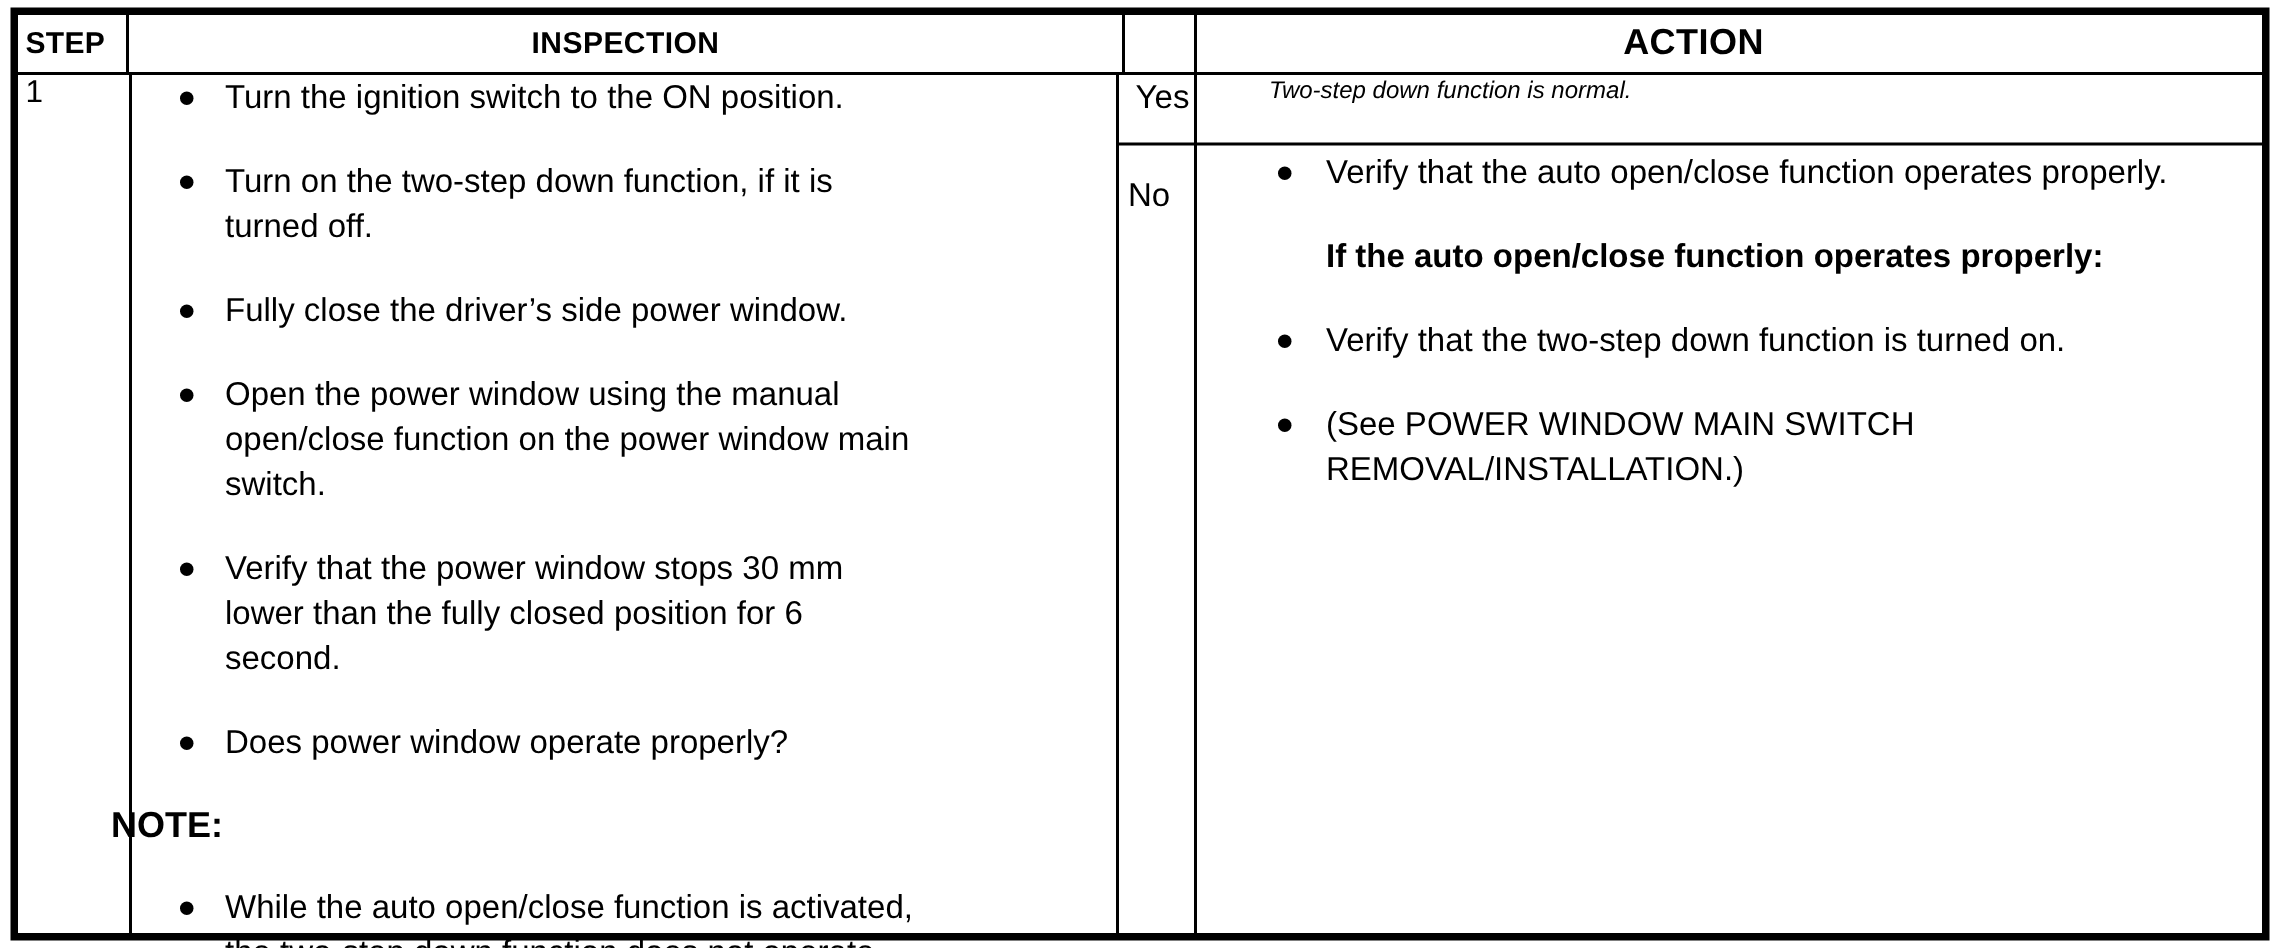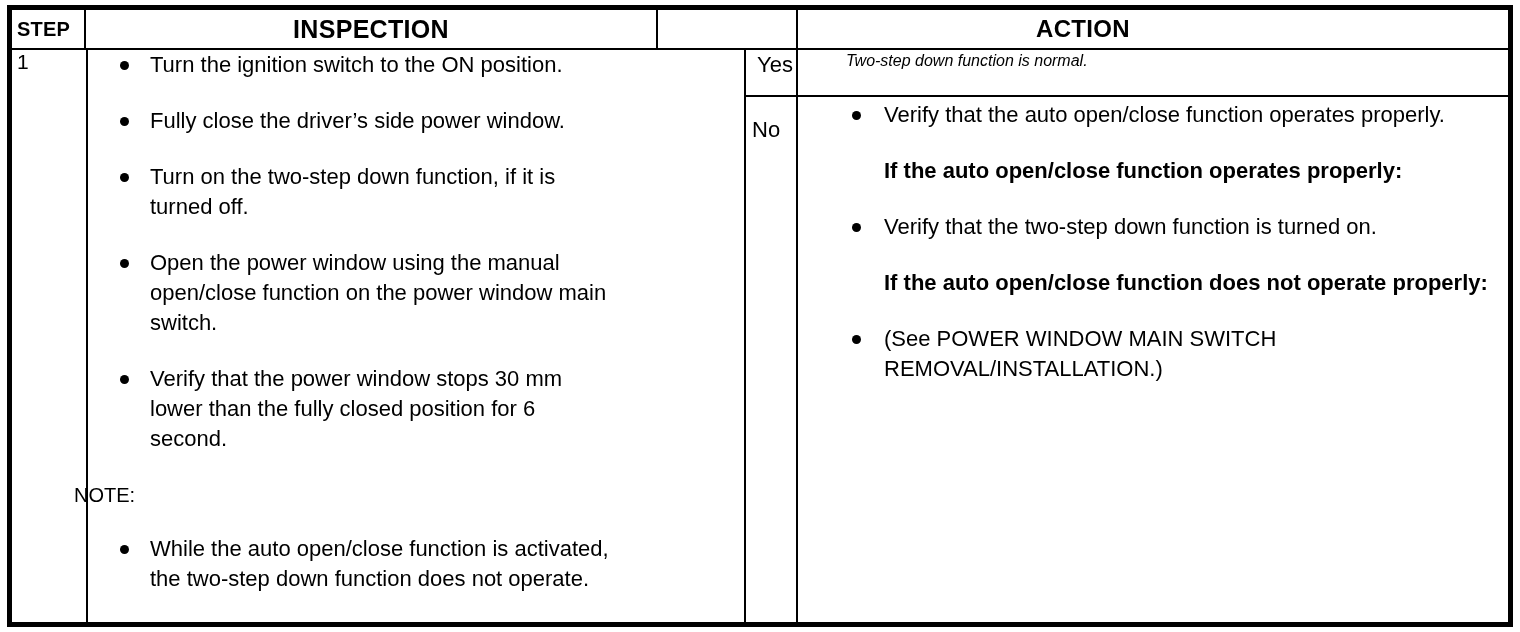--- a/index.html
+++ b/index.html
@@ -48,27 +48,27 @@
     box-sizing: border-box;
     border-right: 2px solid #000;
     display: flex;
     align-items: center;
     padding-left: 5px;
     font-size: 20px;
     font-weight: bold;
     letter-spacing: 0.2px;
   }
   .hdr-inspection {
-    width: 572px;
+    width: 664px;
     box-sizing: border-box;
     border-right: 2px solid #000;
     display: flex;
     align-items: center;
     justify-content: center;
-    font-size: 25px;
+    font-size: 20px;
     font-weight: bold;
     letter-spacing: 0.3px;
   }
   .hdr-action {
     flex: 1;
     box-sizing: border-box;
     display: flex;
     align-items: center;
     justify-content: center;
     font-size: 24px;
@@ -196,22 +196,22 @@
     position: absolute;
     left: 46px;
     top: 11px;
     width: 9px;
     height: 9px;
     background: #000;
     border-radius: 50%;
   }
 
   .note-label {
-    font-weight: normal;
-    font-size: 20px;
+    font-weight: bold;
+    font-size: 24px;
     line-height: 30px;
     margin-bottom: 24px;
     padding-left: 0px;
   }
 
   
   .act-item {
     position: relative;
     padding-left: 78px;
     margin-bottom: 26px;
@@ -261,38 +261,42 @@
   <div class="cell-inspection">
     <div class="blk">
 
       <div class="bullet-item">
         <span class="dot"></span>
         <span>Turn the ignition switch to the ON position.</span>
       </div>
 
       <div class="bullet-item">
         <span class="dot"></span>
+        <span>Turn on the two-step down function, if it is turned off.</span>
+      </div>
+
+      <div class="bullet-item">
+        <span class="dot"></span>
         <span>Fully close the driver’s side power window.</span>
       </div>
 
       <div class="bullet-item">
         <span class="dot"></span>
-        <span>Turn on the two-step down function, if it is turned off.</span>
-      </div>
-
-      <div class="bullet-item">
-        <span class="dot"></span>
         <span>Open the power window using the manual open/close function on the power window main switch.</span>
       </div>
 
       <div class="bullet-item">
         <span class="dot"></span>
         <span>Verify that the power window stops </span><b>30 mm</b><span> lower than the fully closed position for </span><b>6 second</b><span>.</span>
       </div>
 
+      <div class="bullet-item">
+        <span class="dot"></span>
+        <span>Does power window operate properly?</span>
+      </div>
 
       <div class="note-label">NOTE:</div>
 
       <div class="bullet-item">
         <span class="dot"></span>
         <span>While the auto open/close function is activated, the two-step down function does not operate.</span>
       </div>
 
     </div>
   </div>
@@ -310,21 +314,20 @@
         <span>Verify that the auto open/close function operates properly.</span>
       </div>
 
       <div class="act-sub">If the auto open/close function operates properly:</div>
 
       <div class="act-item">
         <span class="dot"></span>
         <span>Verify that the two-step down function is turned on.</span>
       </div>
 
-      <div class="act-sub">If the auto open/close function does not operate properly:</div>
 
       <div class="act-item">
         <span class="dot"></span>
       </div>
 
       <div class="act-plain">(See POWER WINDOW MAIN SWITCH REMOVAL/INSTALLATION.)</div>
 
     </div>
   </div>
 

